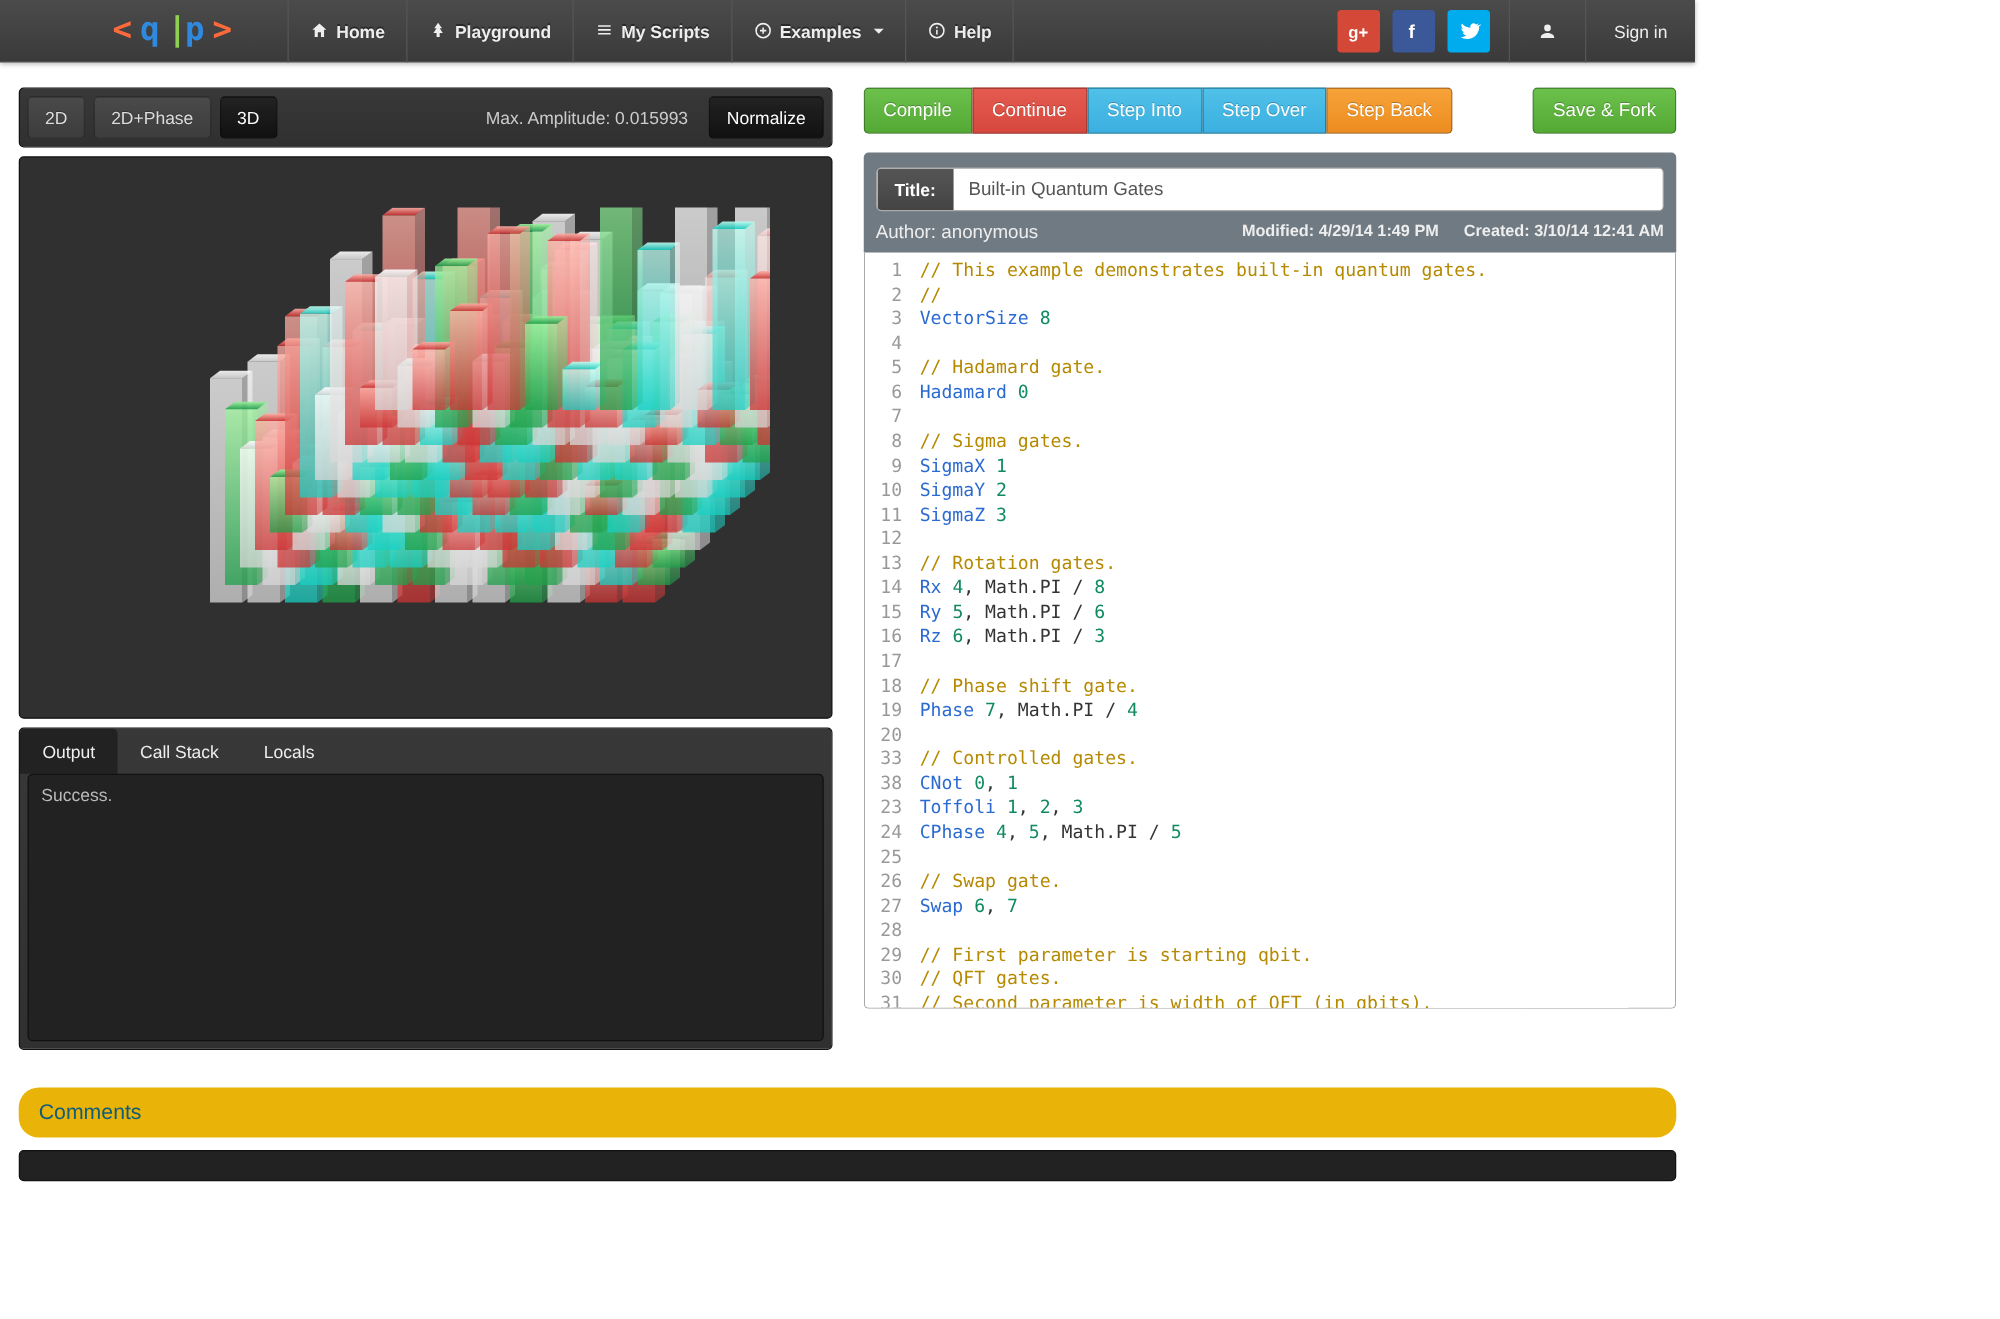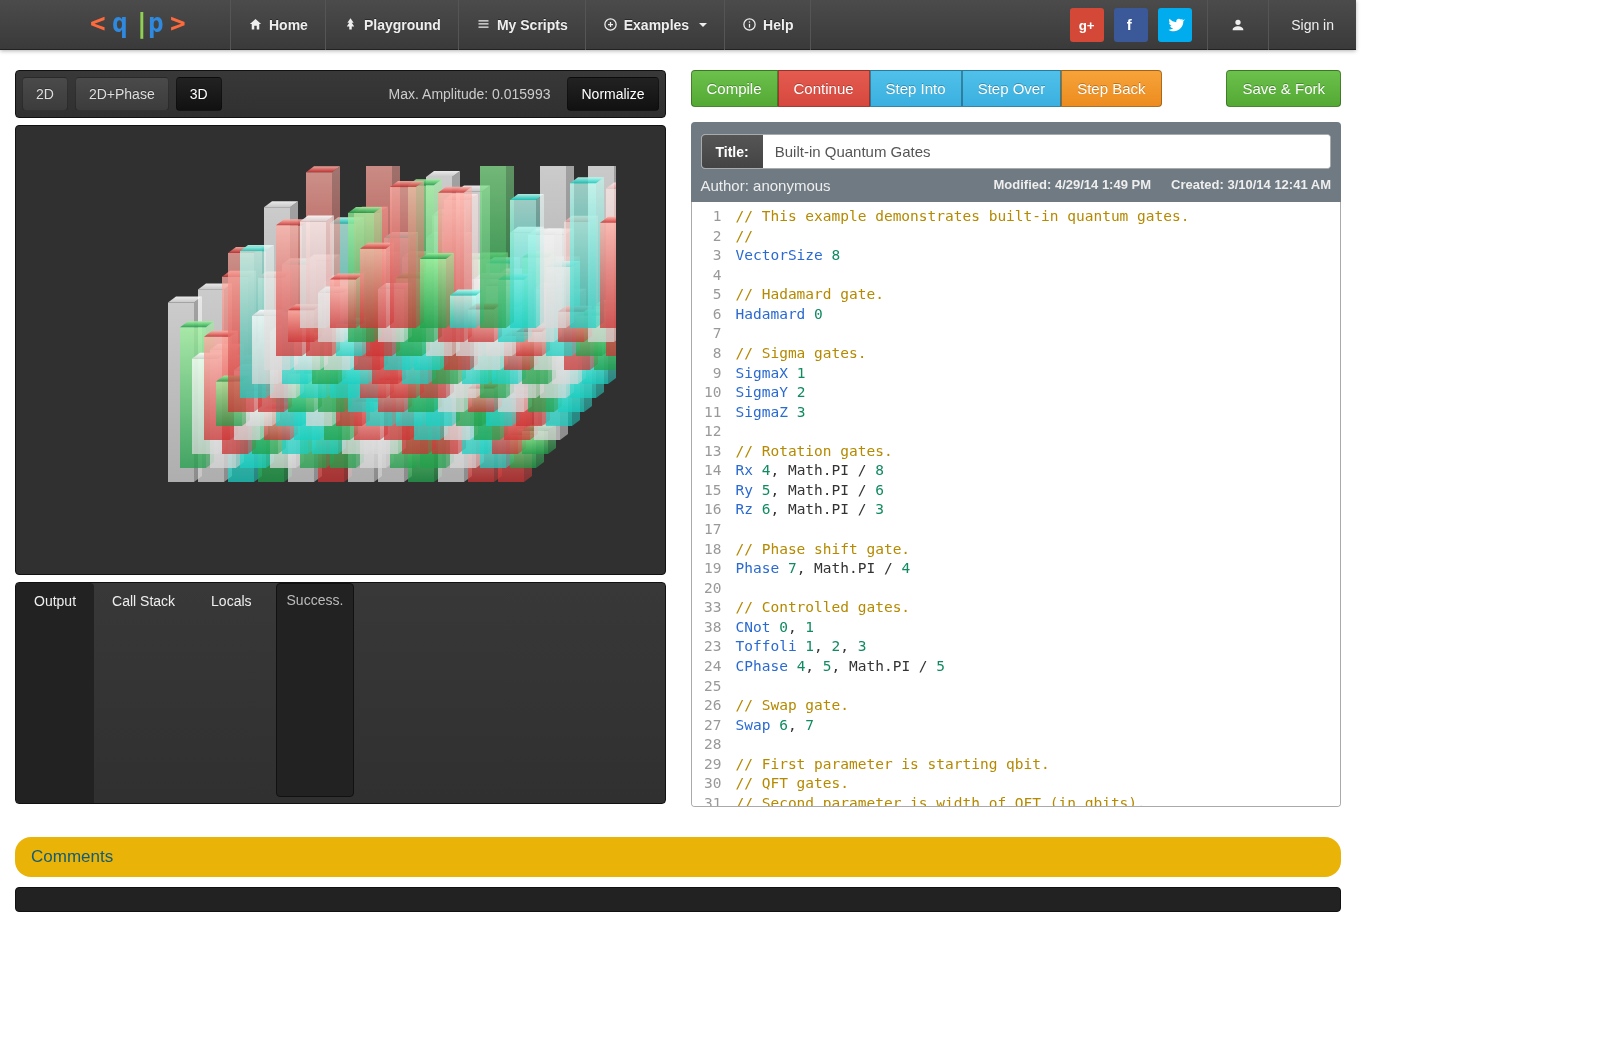--- a/index.html
+++ b/index.html
@@ -117,21 +117,21 @@
     background:#303030;
   }
   .vis-canvas .floor {
     position:absolute;
     left:60px; top:40px;
     width:540px; height:380px;
   }
 
   .output-panel {
     display:flex;
-    flex-direction:row;
+    flex-direction:column;
   }
   .tab-strip { display:flex; }
   .tab {
     padding:10px 18px;
     color:#eee;
     cursor:pointer;
   }
   .tab.active {
     background:#222;
     border-top-left-radius:4px;

